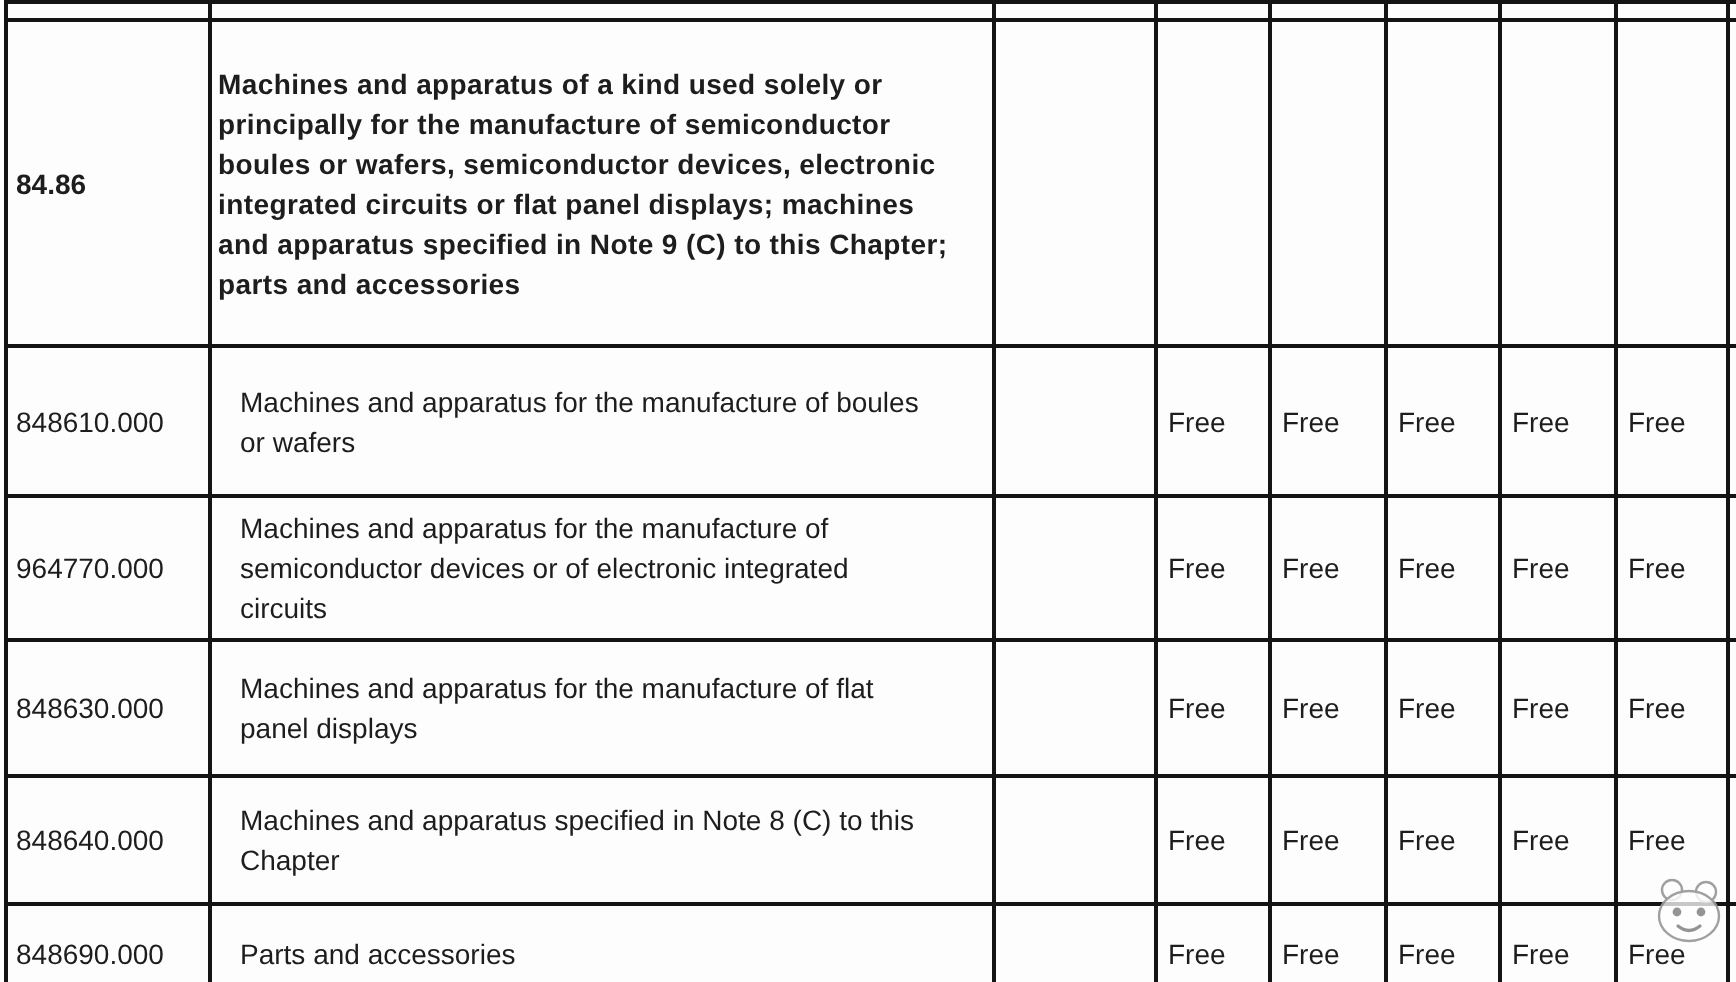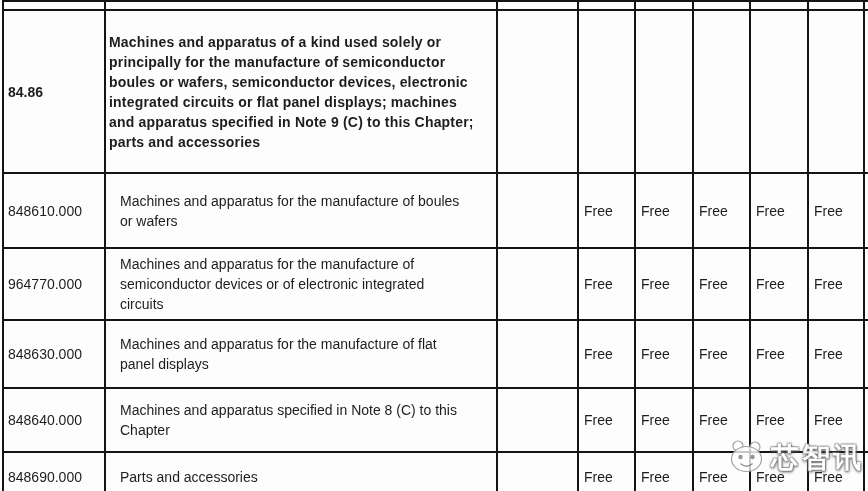--- a/index.html
+++ b/index.html
@@ -191,16 +191,15 @@
           <circle cx="29" cy="9" r="5"></circle>
           <ellipse cx="20.5" cy="21" rx="15" ry="12.5"></ellipse>
         </g>
         <g fill="#8d8d8d">
           <circle cx="14.5" cy="19" r="2.2"></circle>
           <circle cx="26.5" cy="19" r="2.2"></circle>
         </g>
         <path d="M15 26 q5.5 4.5 11 0" stroke="#8d8d8d" stroke-width="1.6" fill="none" stroke-linecap="round"></path>
       </svg>
     </span>
-    <span class="watermark-text">芯智讯</span>
   </div>
 
 </div>
 
 </body></html>

